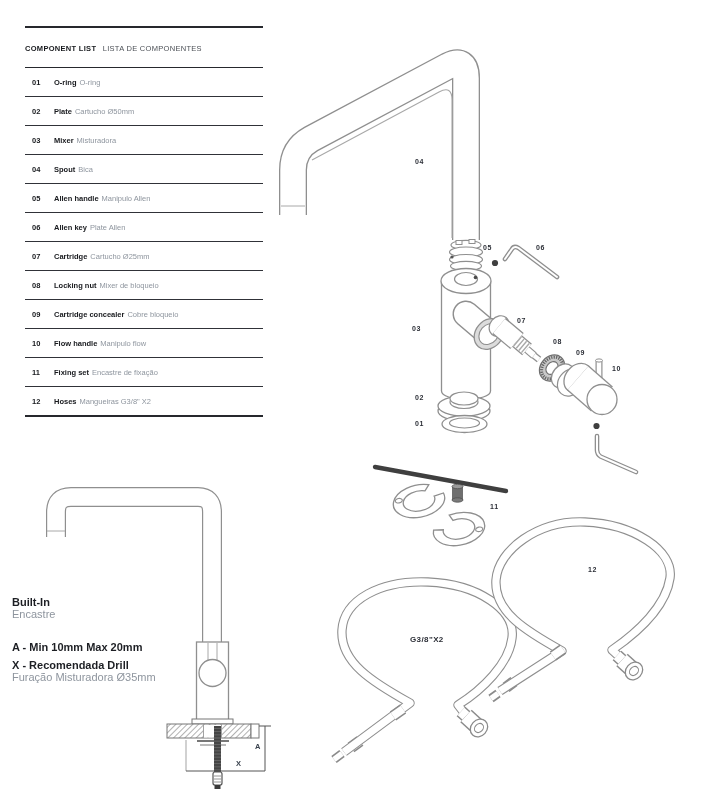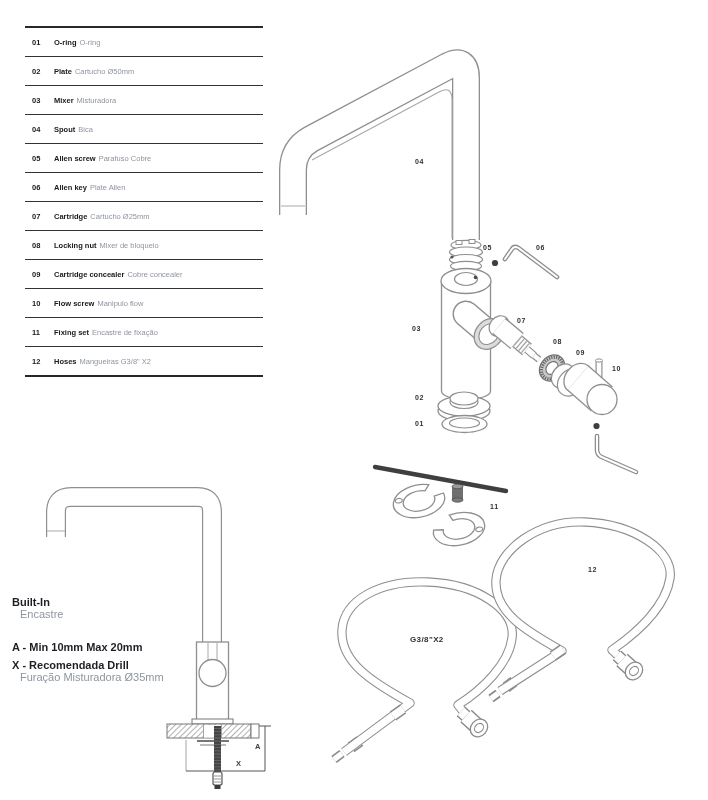--- a/index.html
+++ b/index.html
@@ -21,28 +21,32 @@
   .crow .nm  { font-weight:bold; color:#17191d; margin-right:3px; }
   .crow .ds  { color:#8e959e; }
   
   .plabel { position:absolute; font-weight:bold; font-size:7px; letter-spacing:0.7px;
             color:#2b2e36; white-space:nowrap; }
   .plabel.big { font-size:8px; letter-spacing:0.4px; }
   .dimlabel { position:absolute; font-weight:bold; font-size:7.5px; color:#39414d; }
   
   .binfo { position:absolute; left:12px; top:596px; font-size:11px; line-height:12px; white-space:nowrap; }
   .binfo .b { font-weight:bold; color:#1d1f24; }
-  .binfo .g { color:#8e959e;margin-left:8px; }
+  .binfo .g { color:#8e959e; }
   .binfo .sp { height:21px; }
   svg { position:absolute; display:block; }
 </style>
 </head>
 <body>
 
 <div class="clist">
+  <div class="clist-header">
+    <span class="en">COMPONENT LIST</span>
+    <span class="pt">LISTA DE COMPONENTES</span>
+  </div>
   <div class="crow">
     <span class="num">01</span>
     <span class="nm">O-ring</span>
     <span class="ds">O-ring</span>
   </div>
   <div class="crow">
     <span class="num">02</span>
     <span class="nm">Plate</span>
     <span class="ds">Cartucho Ø50mm</span>
   </div>
@@ -51,46 +55,46 @@
     <span class="nm">Mixer</span>
     <span class="ds">Misturadora</span>
   </div>
   <div class="crow">
     <span class="num">04</span>
     <span class="nm">Spout</span>
     <span class="ds">Bica</span>
   </div>
   <div class="crow">
     <span class="num">05</span>
-    <span class="nm">Allen screw</span>
-    <span class="ds">Parafuso Cobre</span>
+    <span class="nm">Allen handle</span>
+    <span class="ds">Manipulo Allen</span>
   </div>
   <div class="crow">
     <span class="num">06</span>
     <span class="nm">Allen key</span>
     <span class="ds">Plate Allen</span>
   </div>
   <div class="crow">
     <span class="num">07</span>
     <span class="nm">Cartridge</span>
     <span class="ds">Cartucho Ø25mm</span>
   </div>
   <div class="crow">
     <span class="num">08</span>
     <span class="nm">Locking nut</span>
     <span class="ds">Mixer de bloqueio</span>
   </div>
   <div class="crow">
     <span class="num">09</span>
     <span class="nm">Cartridge concealer</span>
-    <span class="ds">Cobre concealer</span>
+    <span class="ds">Cobre bloqueio</span>
   </div>
   <div class="crow">
     <span class="num">10</span>
-    <span class="nm">Flow screw</span>
+    <span class="nm">Flow handle</span>
     <span class="ds">Manipulo flow</span>
   </div>
   <div class="crow">
     <span class="num">11</span>
     <span class="nm">Fixing set</span>
     <span class="ds">Encastre de fixação</span>
   </div>
   <div class="crow">
     <span class="num">12</span>
     <span class="nm">Hoses</span>

